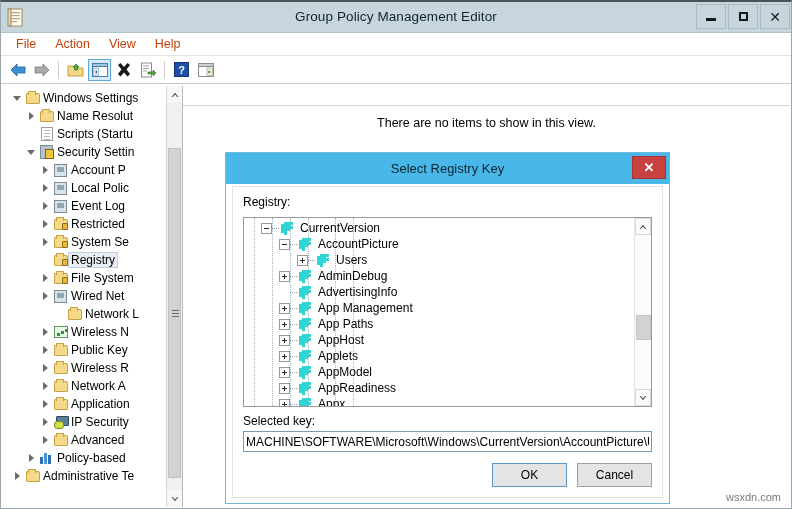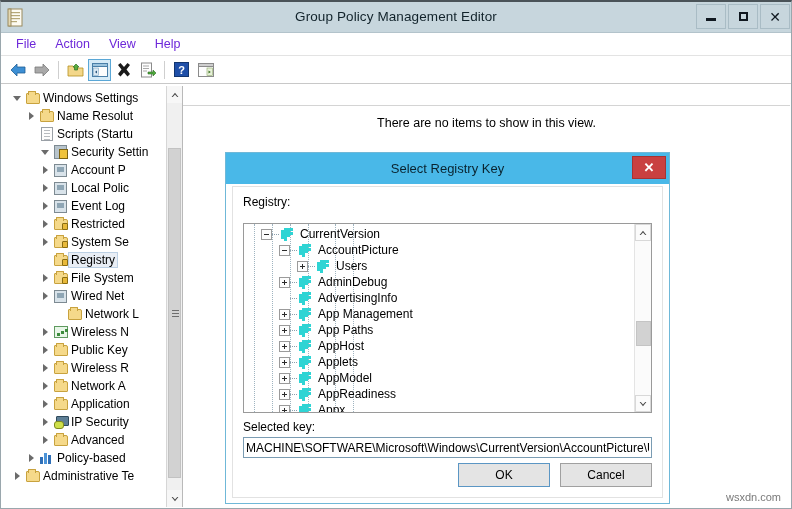--- a/index.html
+++ b/index.html
@@ -72,21 +72,21 @@
   .menubar {
     height: 23px;
     background: #ffffff;
     border-bottom: 1px solid #e3e3e3;
     display: flex;
     align-items: center;
     padding-left: 6px;
   }
   .menu-item {
     font-size: 12.5px;
-    color: #6d28d9;
+    color: #c2410c;
     padding: 3px 10px 3px 9px;
     cursor: default;
   }
 
   
   .toolbar {
     height: 28px;
     background: #ffffff;
     border-bottom: 1px solid #c8c8c8;
     display: flex;
@@ -322,21 +322,21 @@
   }
   .dlg-body {
     position: absolute;
     left: 6px; right: 6px; top: 33px; bottom: 5px;
     background: #ffffff;
     border: 1px solid #e2e2e2;
     padding: 8px 10px;
   }
   .fld-label {
     font-size: 12px; color: #000;
-    margin-bottom: 14px;
+    margin-bottom: 8px;
   }
   .regbox {
     position: relative;
     height: 190px;
     border: 1px solid #9a9a9a;
     background: #ffffff;
     overflow: hidden;
   }
   .reg-tree {
     position: absolute;
@@ -412,21 +412,21 @@
     color: #000;
     background: #fff;
     outline: none;
   }
   .dlg-buttons {
     position: absolute;
     right: 10px; bottom: 10px;
     display: flex; gap: 10px;
   }
   .dbtn {
-    width: 92px; height: 24px;
+    width: 75px; height: 24px;
     font-size: 12px;
     font-family: "Liberation Sans", sans-serif;
     color: #000;
     background: #e4e4e4;
     border: 1px solid #a0a0a0;
     cursor: default;
   }
   .dbtn.default { border: 1px solid #5b96c4; background: #e4e4e4; }
 
   .watermark {
@@ -553,21 +553,21 @@
               </span>
               <span class="tlabel">Name Resolut</span>
             </div>
             <div class="tnode" style="padding-left: 22px;">
               <span class="exp"></span>
               <span class="ticon">
                 <span class="doc-ico"></span>
               </span>
               <span class="tlabel">Scripts (Startu</span>
             </div>
-            <div class="tnode" style="padding-left: 36px;">
+            <div class="tnode" style="padding-left: 22px;">
               <span class="exp">
                 <span class="tri-d"></span>
               </span>
               <span class="ticon">
                 <span class="sec-ico"></span>
               </span>
               <span class="tlabel">Security Settin</span>
             </div>
             <div class="tnode" style="padding-left: 36px;">
               <span class="exp">

